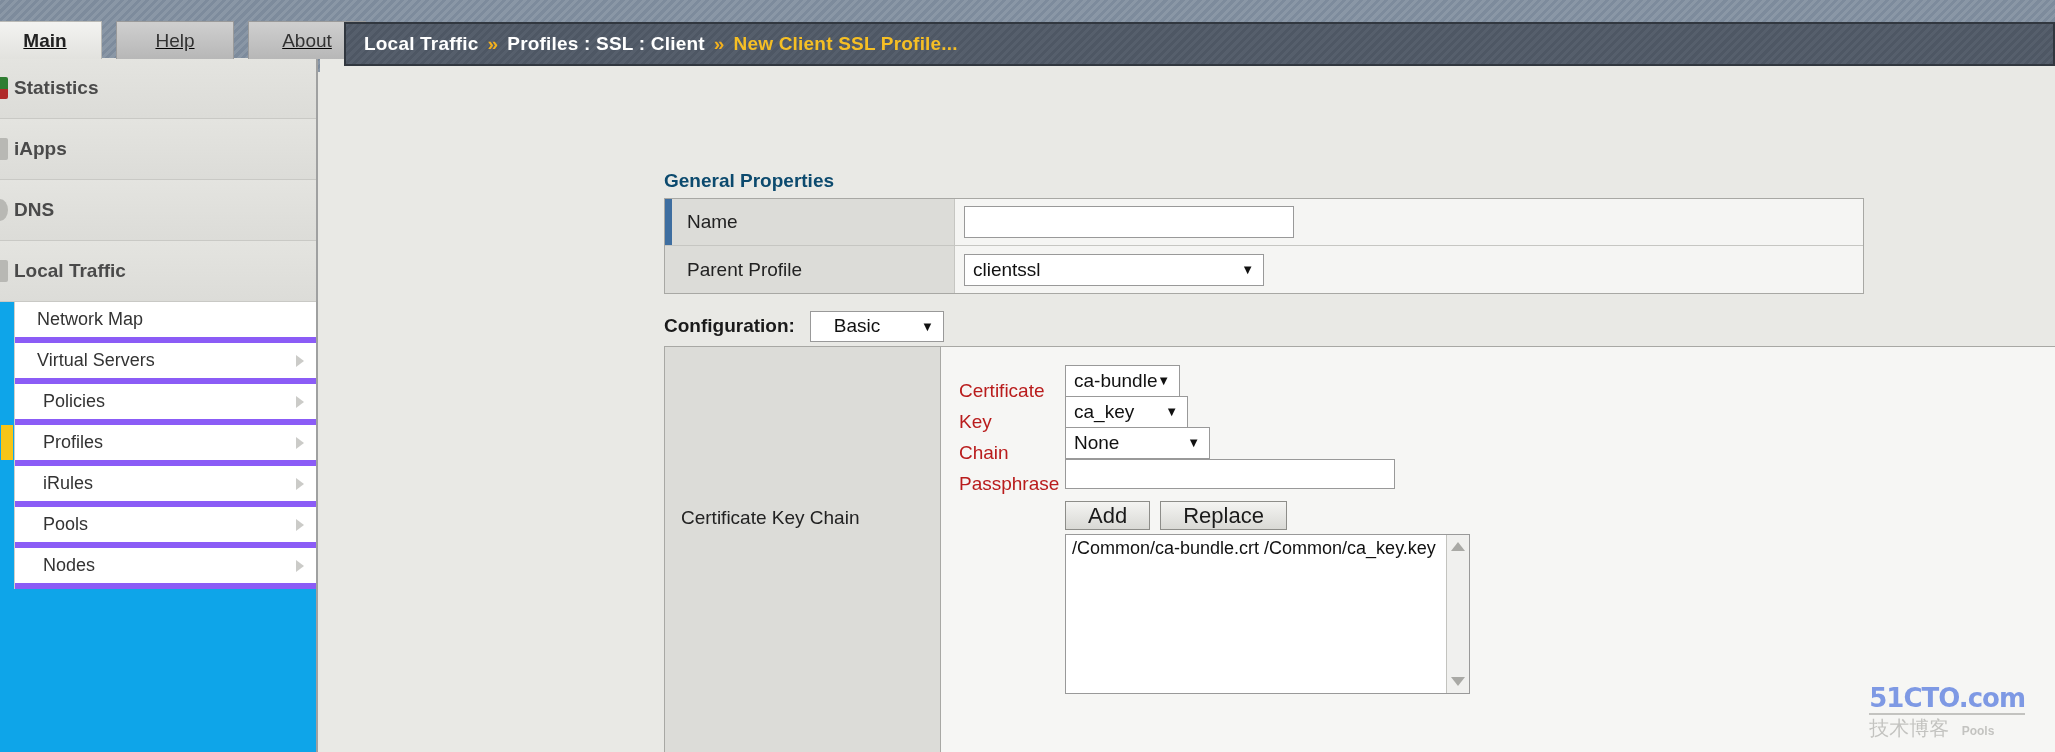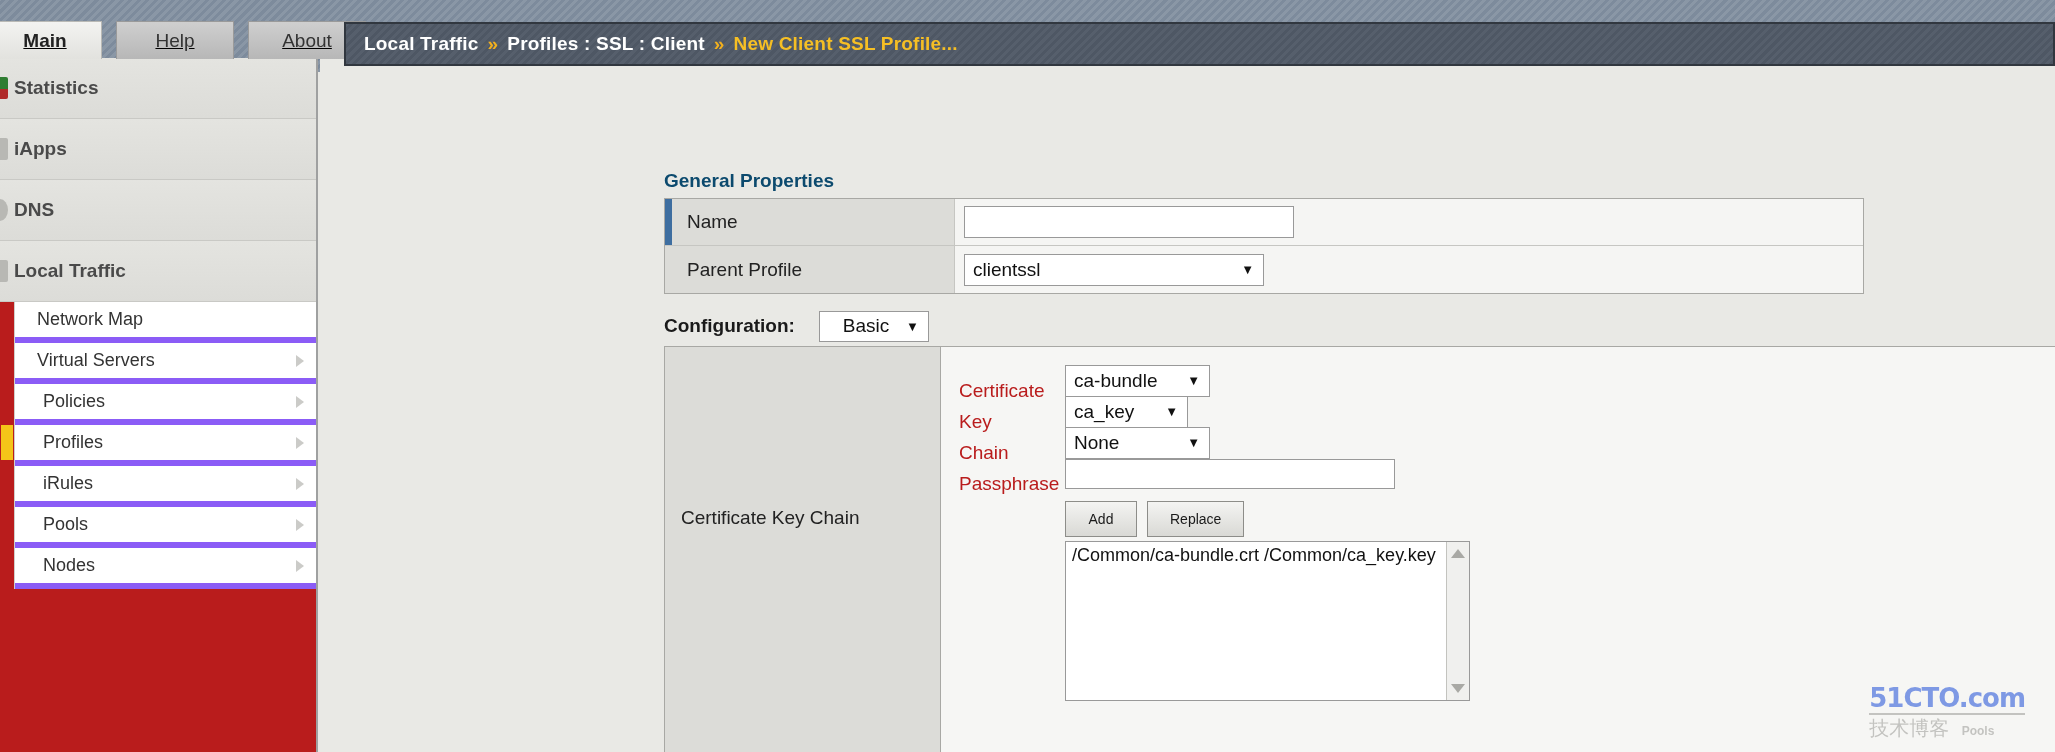--- a/index.html
+++ b/index.html
@@ -32,21 +32,21 @@
     background: linear-gradient(to bottom, #f3f3f1 0%, #e2e2de 100%);
     font-weight: bold;
     border-color: #b9b9b5;
     color: #222;
   }
   .tab.first { margin-left: -16px; padding-left: 30px; }
 
   
   .sidebar {
     position: absolute; left: 0; top: 58px; width: 318px; height: 694px;
-    background: #b91c1c;
+    background: #0ea5e9;
     border-right: 2px solid #9fa0a0;
     z-index: 5;
     text-align: center;
   }
   .side-section {
     position: relative;
     height: 61px;
     display: flex; align-items: center;
     padding-left: 14px;
     border-bottom: 1px solid #c9c9c5;
@@ -164,22 +164,22 @@
     display: flex; align-items: center; padding: 0 8px;
   }
   .sel .cap { position: absolute; right: 9px; font-size: 13px; color: #111; }
 
   
   .config-bar {
     position: absolute; left: 344px; top: 248px;
     width: 1711px; height: 40px;
     display: flex; align-items: center;
   }
-  .config-label { font-size: 19px; font-weight: bold; color: #1a1a1a; margin-right: 24px; }
-  .sel.small { width: 110px; height: 31px; font-size: 19px; padding-left: 23px; }
+  .config-label { font-size: 19px; font-weight: bold; color: #1a1a1a; margin-right: 15px; }
+  .sel.small { width: 134px; height: 31px; font-size: 19px; padding-left: 23px; }
 
   
   .ckc-panel {
     position: absolute; left: 344px; top: 288px;
     width: 1711px; height: 430px;
     border: 1px solid #a8a8a4;
     background: #f6f6f4;
     display: flex;
   }
   .ckc-label-cell {
@@ -188,33 +188,33 @@
     border-right: 1px solid #a8a8a4;
     position: relative;
   }
   .ckc-label {
     position: absolute; left: 16px; top: 160px;
     font-size: 19px; color: #222;
   }
   .ckc-body { flex: 1; position: relative; padding: 18px 0 0 18px; }
   .frow { display: flex; align-items: center; height: 31px; margin-bottom: 0px; }
   .frow .flabel { width: 106px; font-size: 19px; color: #b91c1c; margin-top: 20px; }
-  .sel.cert { width: 145px; }
+  .sel.cert { width: 115px; }
   .sel.key  { width: 123px; }
   .sel.chain{ width: 145px; }
   .pass-input {
     height: 30px; width: 330px; border: 1px solid #999; background: #fff;
     font-size: 17px; padding: 0 6px;
   }
   .btn-row { display: flex; gap: 10px; margin: 12px 0 4px 106px; }
   .btn {
-    height: 36px; min-width: 72px; padding: 0 22px;
+    height: 29px; min-width: 72px; padding: 0 22px;
     border: 1px solid #8d8d89;
     background: linear-gradient(to bottom, #f4f4f2 0%, #d9d9d5 100%);
-    font-size: 14px; color: #1a1a1a;
+    font-size: 22px; color: #1a1a1a;
     font-family: "Liberation Sans", sans-serif;
     cursor: pointer;
   }
   .listbox {
     margin-left: 106px;
     width: 405px; height: 160px;
     border: 1px solid #999; background: #fff;
     position: relative; overflow: hidden;
   }
   .listbox .li {

